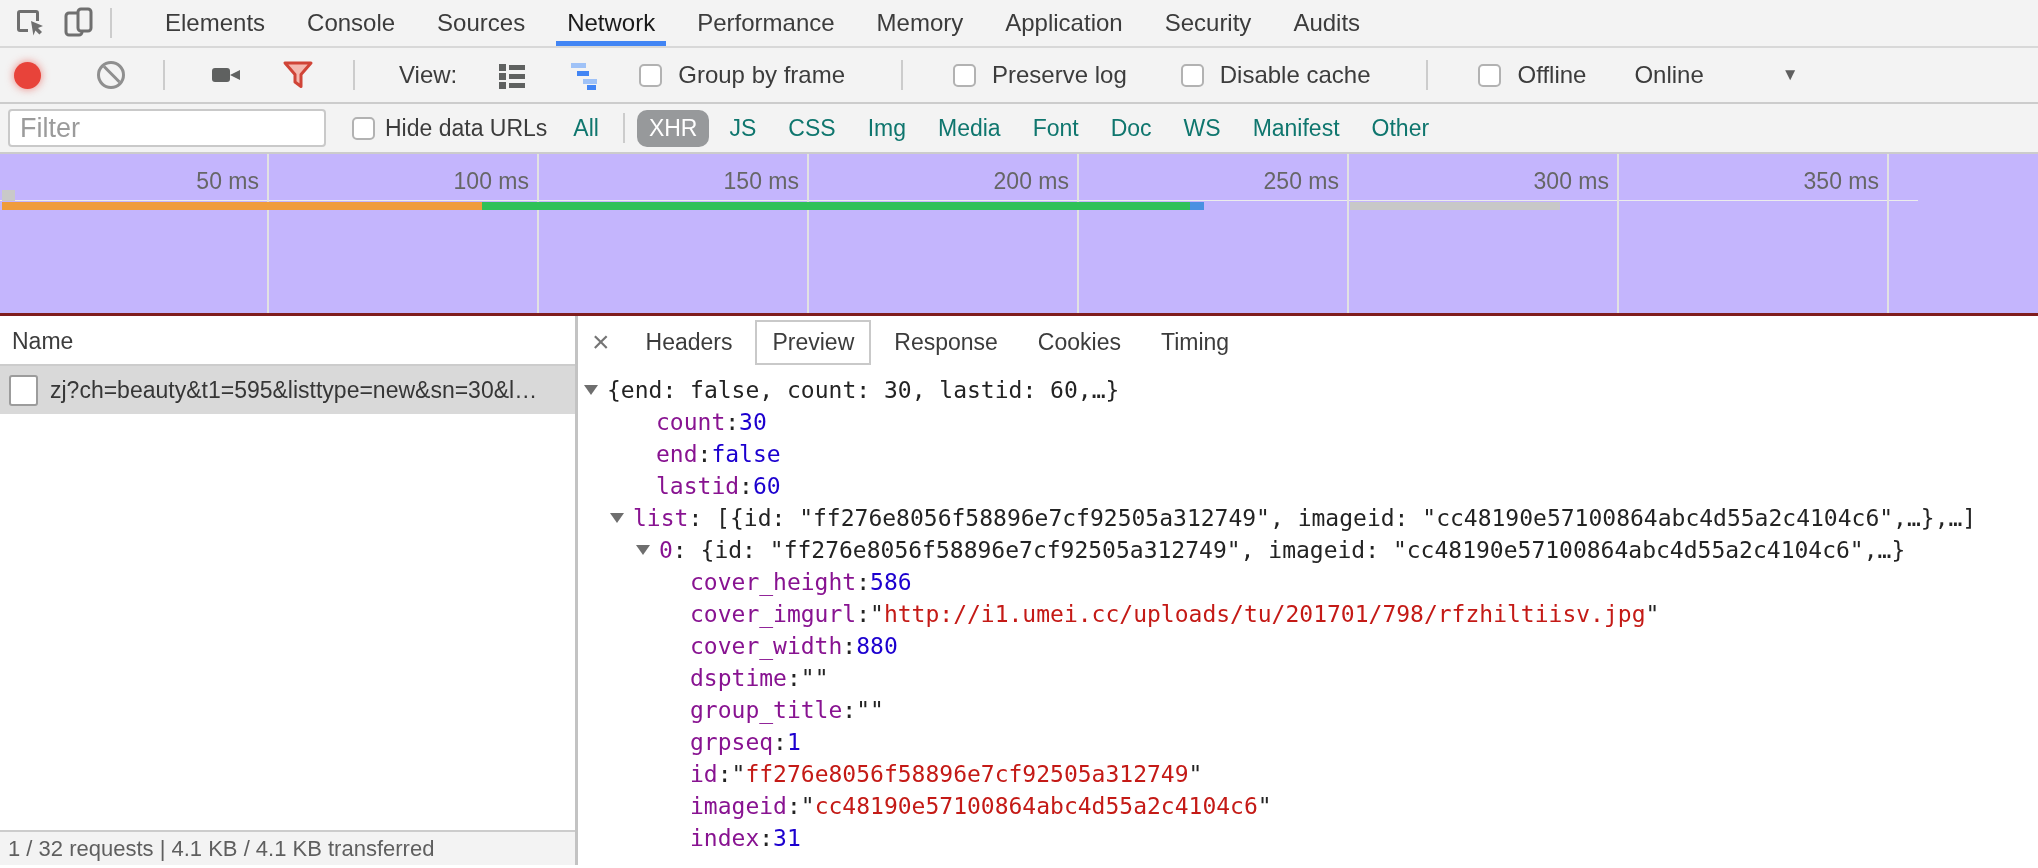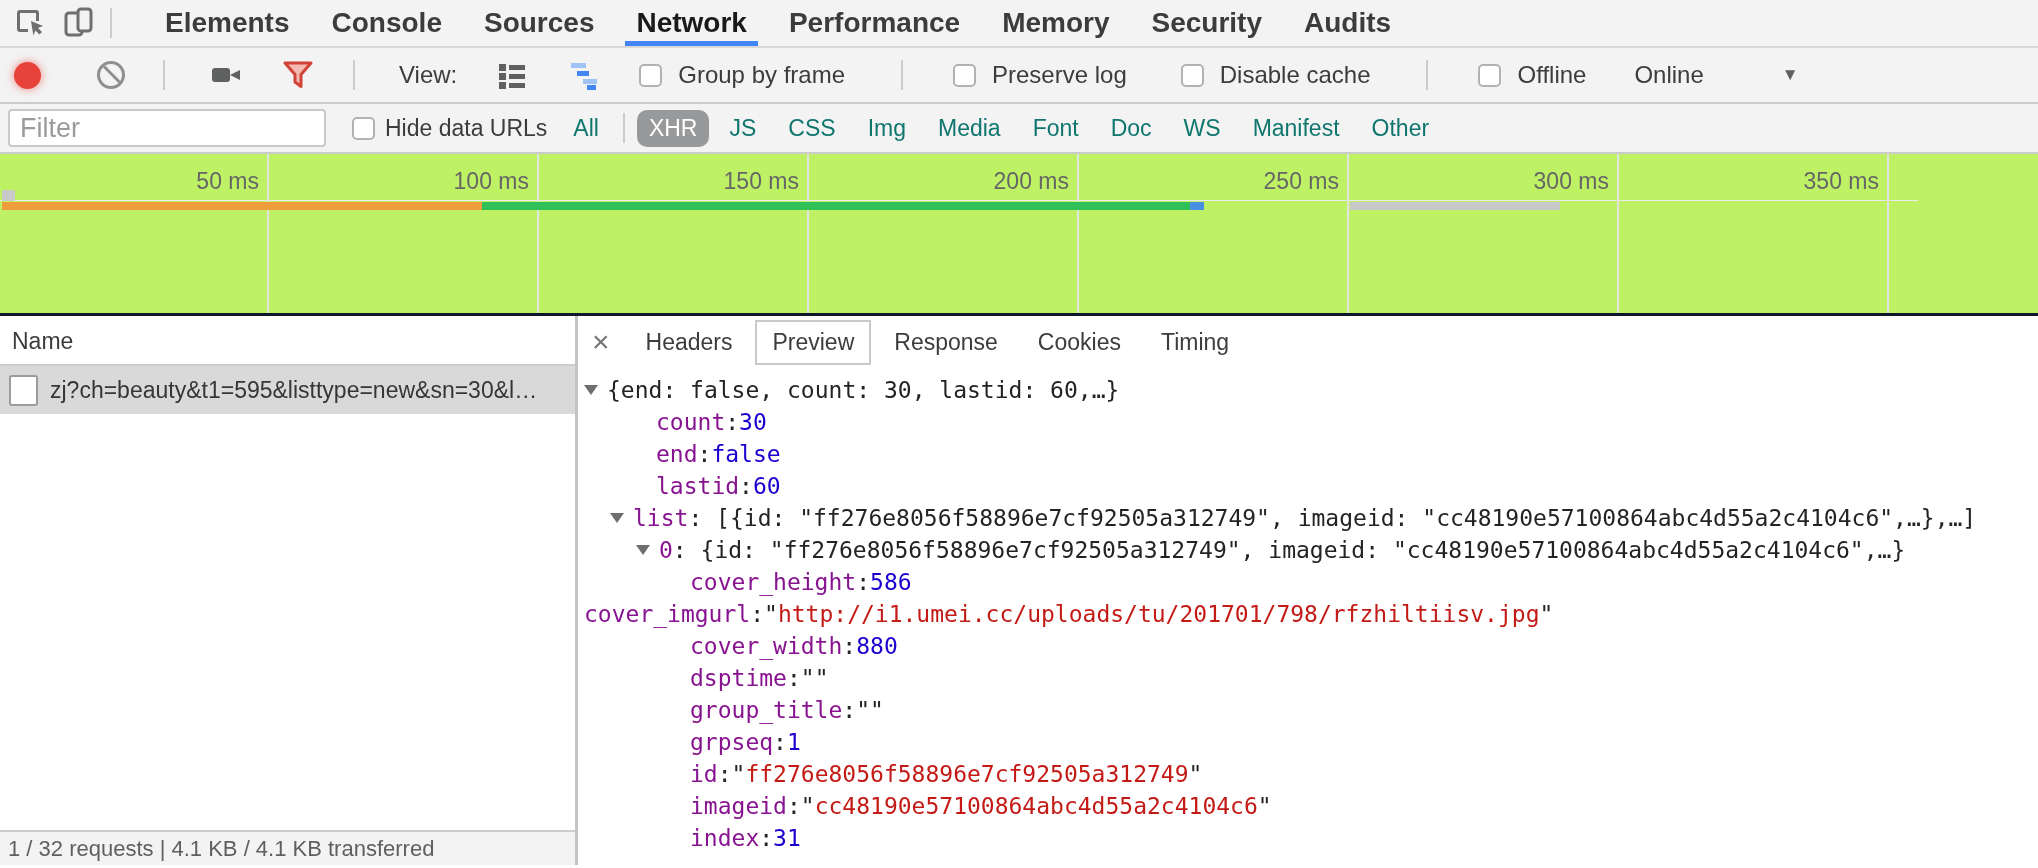--- a/index.html
+++ b/index.html
@@ -7,21 +7,21 @@
   body { font-family:"Liberation Sans", sans-serif; color:#3c3c3c; background:#fff; }
   .devtools { position:relative; width:2038px; height:868px; background:#fff; }
 
   
   .tabbar { height:48px; background:#f3f3f3; border-bottom:2px solid #d8d8d8;
             display:flex; align-items:center; }
   .tb-icon { width:34px; height:34px; margin-left:14px; display:flex; align-items:center; justify-content:center; }
   .vsep { width:2px; height:30px; background:#ccc; margin:0 14px; }
   .tabs { display:flex; height:100%; align-items:center; margin-left:18px; }
   .tab { position:relative; height:100%; display:flex; align-items:center;
-         padding:0 21px; font-size:28px; color:#3c3c3c; cursor:default;font-weight:bold; }
+         padding:0 21px; font-size:24px; color:#3c3c3c; cursor:default; }
   .tab.active { color:#1a1a1a; }
   .tab.active::after { content:""; position:absolute; left:10px; right:10px; bottom:0;
          height:5px; background:#4285f4; }
 
   
   .toolbar { height:56px; background:#f3f3f3; border-bottom:2px solid #ccc;
              display:flex; align-items:center; font-size:24px;gap:24px; }
   .record-dot { width:27px; height:27px; border-radius:50%; background:#e8433a;
                 margin-left:14px; box-shadow:0 0 8px rgba(232,67,58,.65); }
   .block-icon { width:28px; height:28px; border:3px solid #8f8f8f; border-radius:50%;
@@ -38,21 +38,21 @@
   .filterbar { height:50px; background:#f3f3f3; border-bottom:2px solid #ccc;
                display:flex; align-items:center; font-size:23px; }
   .filter-input { width:318px; height:38px; margin-left:8px; border:2px solid #c9c9c9;
                   border-radius:4px; font-size:27px; padding:0 10px; color:#333;
                   font-family:"Liberation Sans", sans-serif; background:#fff; }
   .filter-input::placeholder { color:#9b9b9b; }
   .pill { padding:5px 12px; margin:0 4px; border-radius:10px; color:#0f766e; }
   .pill.active { background:#97999b; color:#fff; }
 
   
-  .overview { position:relative; height:162px; background:#bef264; border-bottom:3px solid #0f172a; }
+  .overview { position:relative; height:162px; background:#c4b5fd; border-bottom:3px solid #7f1d1d; }
   .gridline { position:absolute; top:0; bottom:0; width:2px; background:#e2e2e2; }
   .tick-label { position:absolute; top:10px; height:34px; line-height:34px; width:150px;
                 text-align:right; font-size:23px; color:#666; }
   .ov-ruleline { position:absolute; left:0; right:120px; top:46px; height:1px; background:#ececec; }
   .ov-seg { position:absolute; top:48px; height:8px; }
   .ov-chip { position:absolute; top:36px; height:11px; }
 
   
   .content { position:relative; height:549px; display:flex; }
   .left-panel { position:relative; width:578px; border-right:3px solid #c3c3c3; background:#fff; }
@@ -106,20 +106,21 @@
       </svg>
     </span>
     <span class="vsep"></span>
     <div class="tabs" id="main-tabs">
         <span class="tab">Elements</span>
         <span class="tab">Console</span>
         <span class="tab">Sources</span>
         <span class="tab active">Network</span>
         <span class="tab">Performance</span>
         <span class="tab">Memory</span>
+        <span class="tab">Application</span>
         <span class="tab">Security</span>
         <span class="tab">Audits</span>
       </div>
   </div>
 
   <div class="toolbar">
     <span class="record-dot"></span>
     <span class="block-icon"></span>
     <span class="vsep"></span>
     <span class="tb-icon" style="margin-left:6px;">
@@ -272,21 +273,21 @@
           <div class="tree-line" style="margin-left: 52px;">
             <span class="tri"></span>
             <span class="k">0</span>
             <span class="p">: {id: "ff276e8056f58896e7cf92505a312749", imageid: "cc48190e57100864abc4d55a2c4104c6",…}</span>
           </div>
           <div class="tree-line" style="margin-left: 106px;">
             <span class="k">cover_height</span>
             <span class="p">: </span>
             <span class="n">586</span>
           </div>
-          <div class="tree-line" style="">
+          <div class="tree-line" style="margin-left: 106px;">
             <span class="k">cover_imgurl</span>
             <span class="p">: </span>
             <span class="p">"</span>
             <span class="s">http://i1.umei.cc/uploads/tu/201701/798/rfzhiltiisv.jpg</span>
             <span class="p">"</span>
           </div>
           <div class="tree-line" style="margin-left: 106px;">
             <span class="k">cover_width</span>
             <span class="p">: </span>
             <span class="n">880</span>

